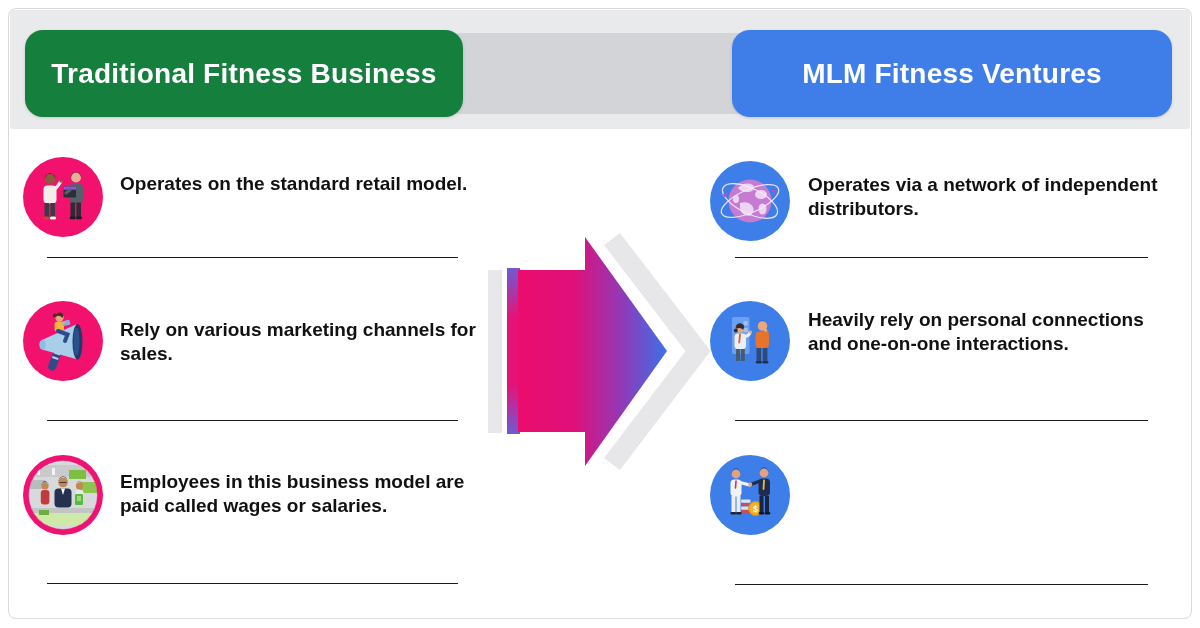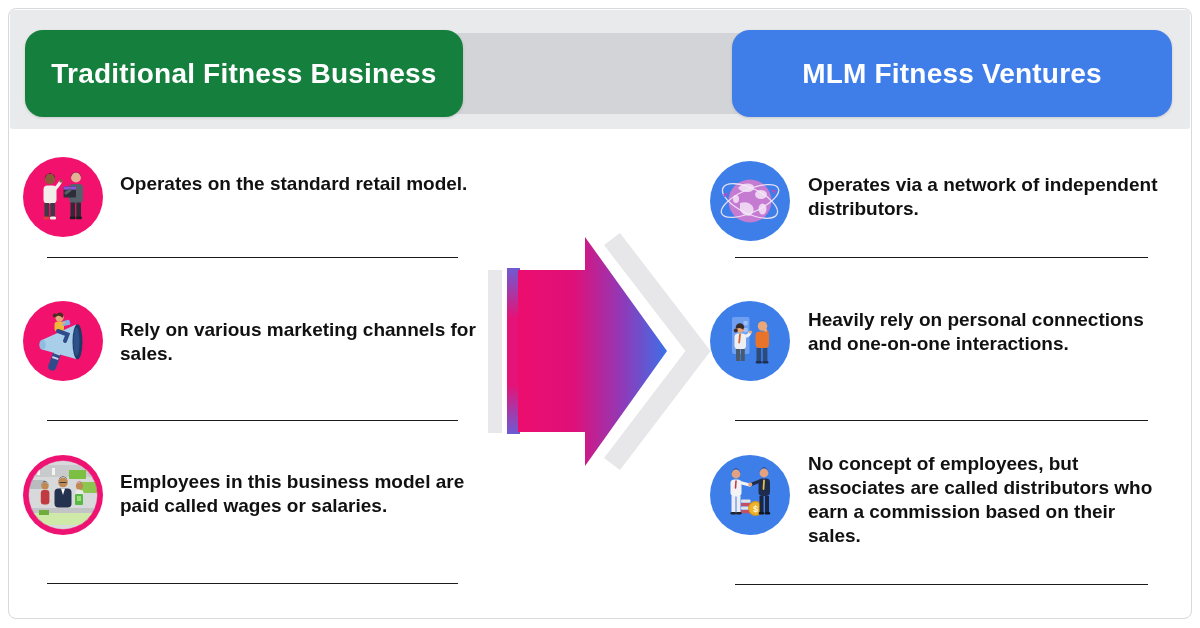--- a/index.html
+++ b/index.html
@@ -210,21 +210,20 @@
     <rect x="48.6" y="57" width="5.6" height="2.6" rx="1.3" fill="#101520"></rect>
     <rect x="54.6" y="57" width="5.6" height="2.6" rx="1.3" fill="#101520"></rect>
   </svg>
 
   <div class="item-text" style="left:120px;top:172px;width:350px;">Operates on the standard retail model.</div>
   <div class="item-text" style="left:120px;top:318px;width:364px;">Rely on various marketing channels for sales.</div>
   <div class="item-text" style="left:120px;top:470px;width:360px;">Employees in this business model are paid called wages or salaries.</div>
 
   <div class="item-text" style="left:808px;top:308px;width:350px;">Heavily rely on personal connections and one-on-one interactions.</div>
   <div class="item-text" style="left:808px;top:173px;width:350px;">Operates via a network of independent distributors.</div>
-  <div class="item-text" style="left:808px;top:452px;width:362px;">No concept of employees, but associates are called distributors who earn a commission based on their sales.</div>
 
   <div class="rule" style="left:47px;top:257px;width:411px;"></div>
   <div class="rule" style="left:47px;top:420px;width:411px;"></div>
   <div class="rule" style="left:47px;top:583px;width:411px;"></div>
   <div class="rule" style="left:735px;top:257px;width:413px;"></div>
   <div class="rule" style="left:735px;top:420px;width:413px;"></div>
   <div class="rule" style="left:735px;top:584px;width:413px;"></div>
 
   <svg class="arrow-wrap" viewBox="480 220 235 260">
     <defs>

